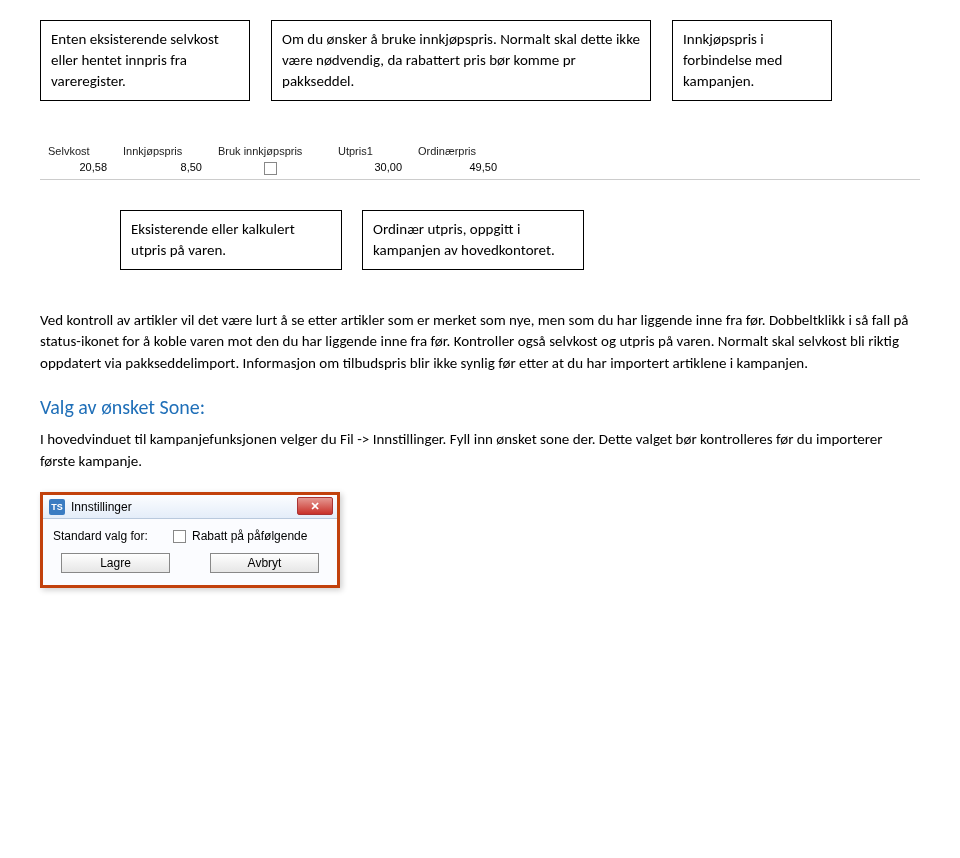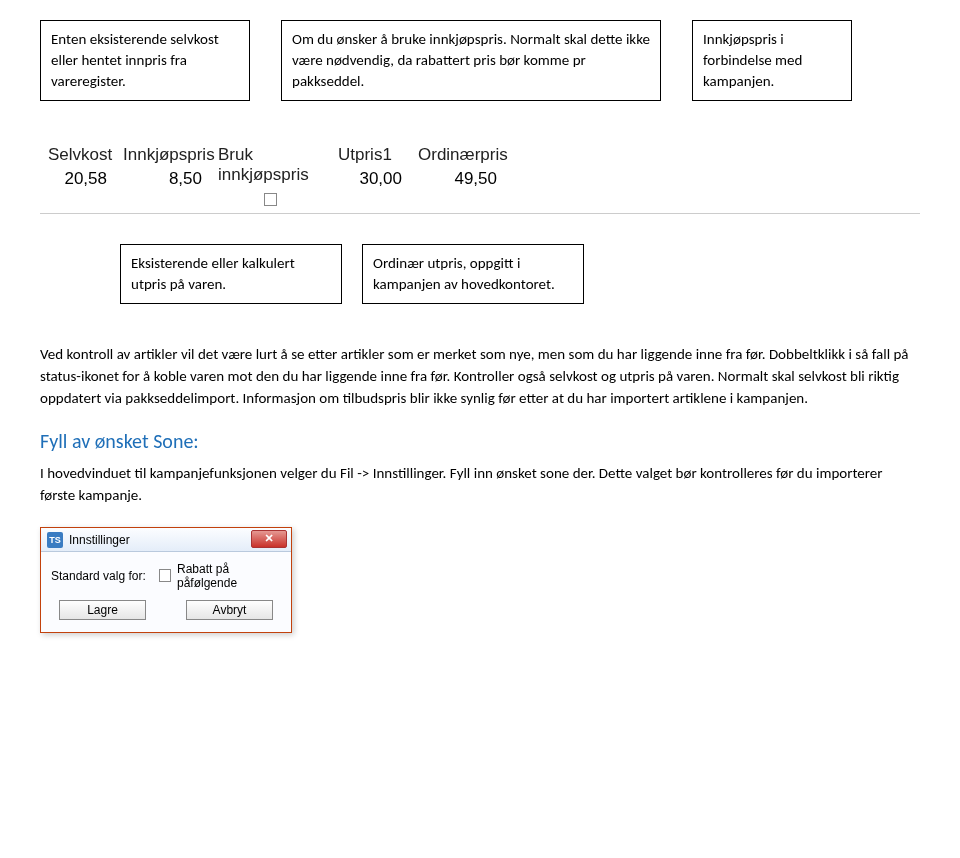--- a/index.html
+++ b/index.html
@@ -7,36 +7,36 @@
     margin: 0;
     padding: 20px 40px;
     font-family: Calibri, Arial, sans-serif;
     font-size: 15px;
     color: #000;
     background: #fff;
     width: 960px;
   }
   .top-boxes {
     display: flex;
-    gap: 31px;
+    gap: 21px;
     margin-bottom: 40px;
   }
   .info-box {
     border: 1.5px solid #000;
     padding: 8px 10px;
     line-height: 1.4;
   }
   .top-boxes .b1 { width: 210px; }
   .top-boxes .b2 { width: 160px; }
   .top-boxes .b3 { width: 380px; }
   
   .price-table {
     margin: 10px 0 20px 0;
     display: flex;
-    font-size: 17px;
+    font-size: 11px;
     font-family: Arial, sans-serif;
     border-bottom: 1px solid #ccc;
   }
   .col { display: flex; flex-direction: column; }
   .col .hdr { padding: 4px 8px 2px 8px; color: #222; }
   .col .val { padding: 2px 8px 4px 8px; text-align: right; }
   .col .chk { padding: 2px 8px 4px 8px; text-align: center; }
   .col.c-selvkost { width: 75px; }
   .col.c-innpris { width: 95px; }
   .col.c-bruk1   { width: 120px; }
@@ -63,24 +63,24 @@
     margin: 10px 0 20px 0;
   }
   .section-head {
     color: #1f6fb8;
     font-size: 20px;
     font-weight: 500;
     margin: 10px 0 2px 0;
   }
   
   .dialog {
-    width: 252px;
+    width: 300px;
     font-family: "Segoe UI", Tahoma, sans-serif;
     font-size: 12px;
-    border: 1px solid #c2410c;
+    border: 3px solid #c2410c;
     background: #f8faff;
     box-shadow: 2px 2px 6px rgba(0,0,0,0.2);
   }
   .titlebar {
     display: flex;
     align-items: center;
     padding: 4px 6px 3px 6px;
     background: linear-gradient(#fcfdff, #e4edf9);
     border-bottom: 1px solid #b9c9dd;
     position: relative;
@@ -169,21 +169,21 @@
   </div>
 </div>
 
 <div class="mid-boxes">
   <div class="info-box">Eksisterende eller kalkulert utpris på varen.</div>
   <div class="info-box">Ordinær utpris, oppgitt i kampanjen av hovedkontoret.</div>
 </div>
 
 <div class="body-text">Ved kontroll av artikler vil det være lurt å se etter artikler som er merket som nye, men som du har liggende inne fra før. Dobbeltklikk i så fall på status-ikonet for å koble varen mot den du har liggende inne fra før. Kontroller også selvkost og utpris på varen. Normalt skal selvkost bli riktig oppdatert via pakkseddelimport. Informasjon om tilbudspris blir ikke synlig før etter at du har importert artiklene i kampanjen.</div>
 
-<div class="section-head">Fyll av ønsket Sone:</div>
+<div class="section-head">Valg av ønsket Sone:</div>
 <div class="body-text">I hovedvinduet til kampanjefunksjonen velger du Fil -&gt; Innstillinger. Fyll inn ønsket sone der. Dette valget bør kontrolleres før du importerer første kampanje.</div>
 
 <div class="dialog">
   <div class="titlebar">
     <div class="app-icon">TS</div>
     <div>Innstillinger</div>
     <div class="close-btn">
       <span>✕</span>
     </div>
   </div>

